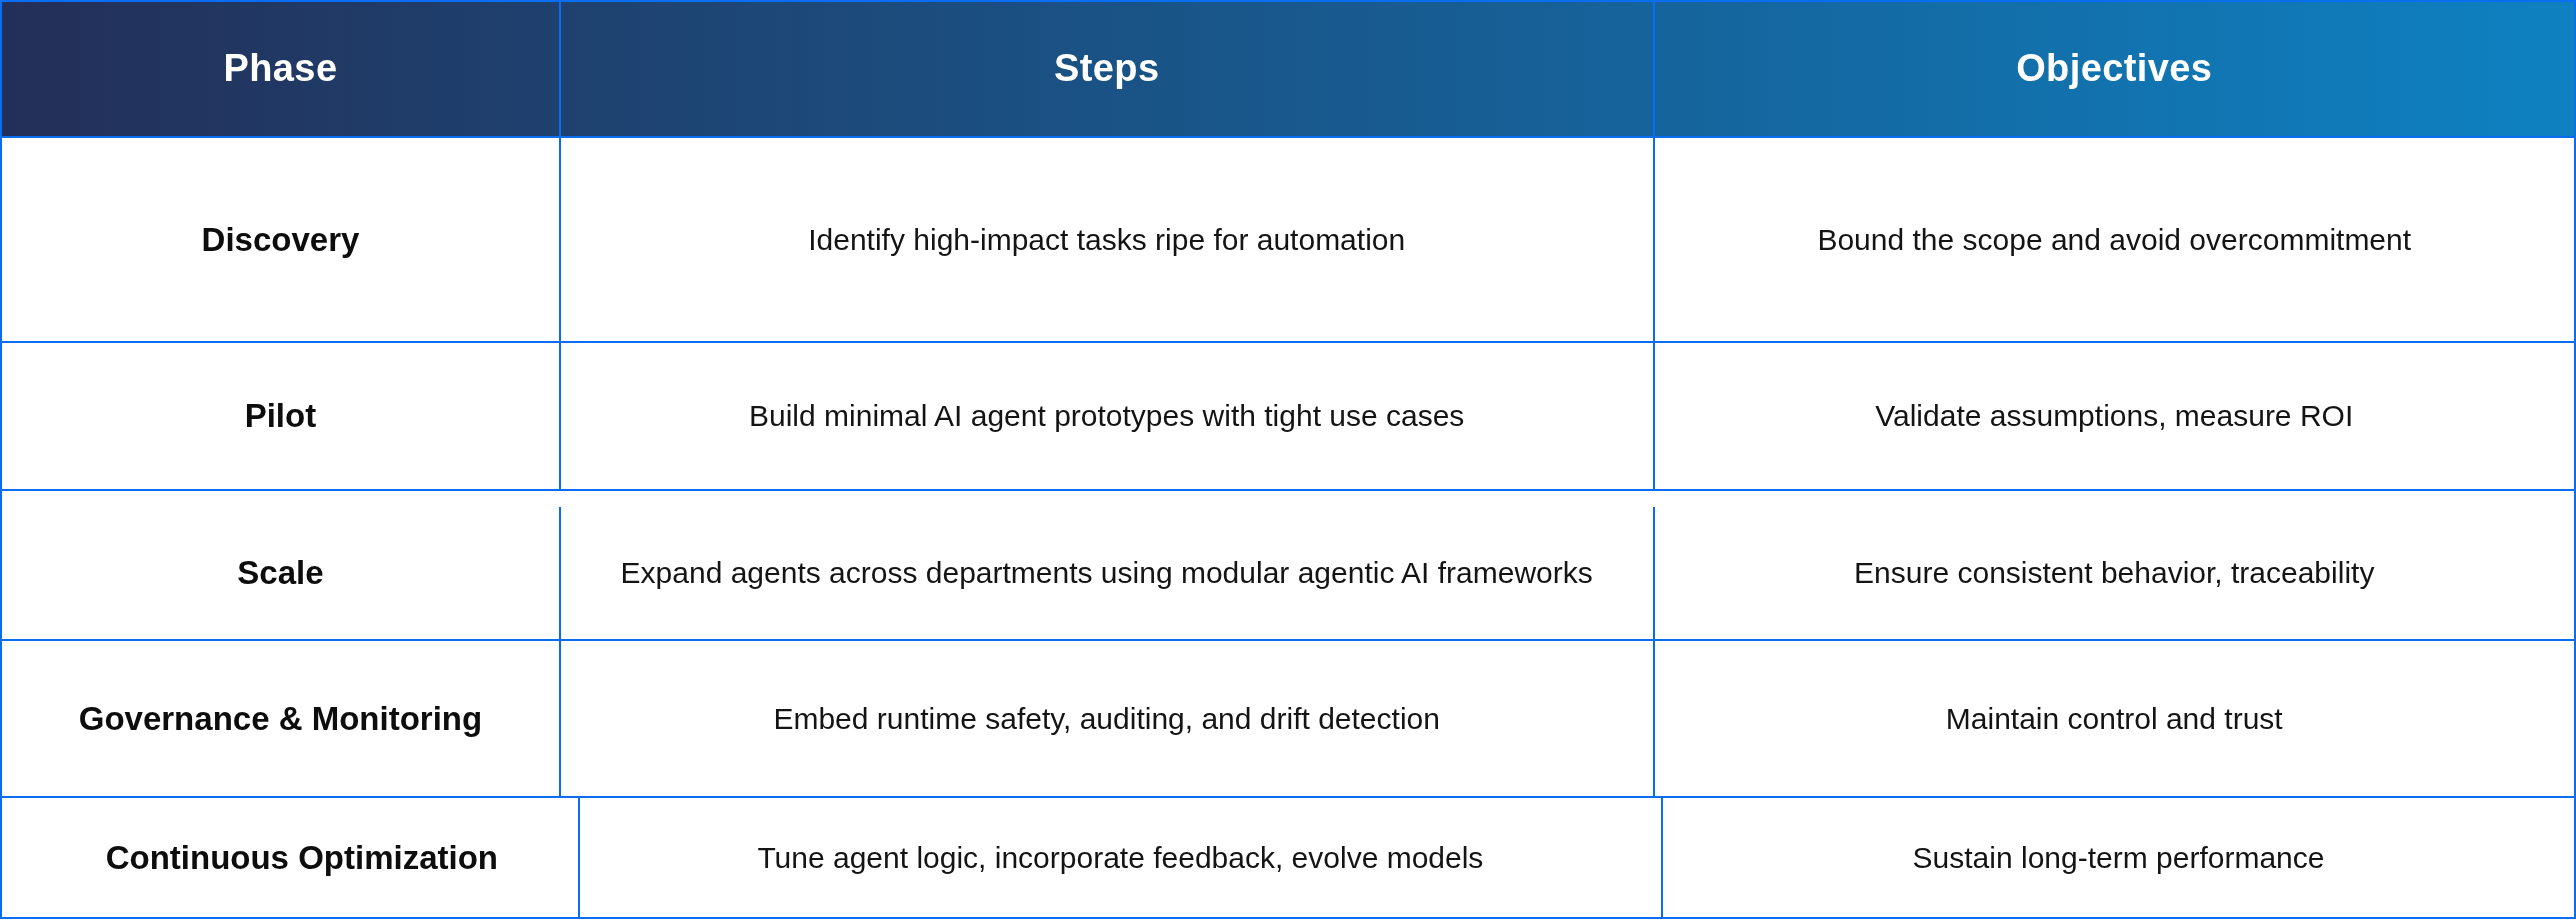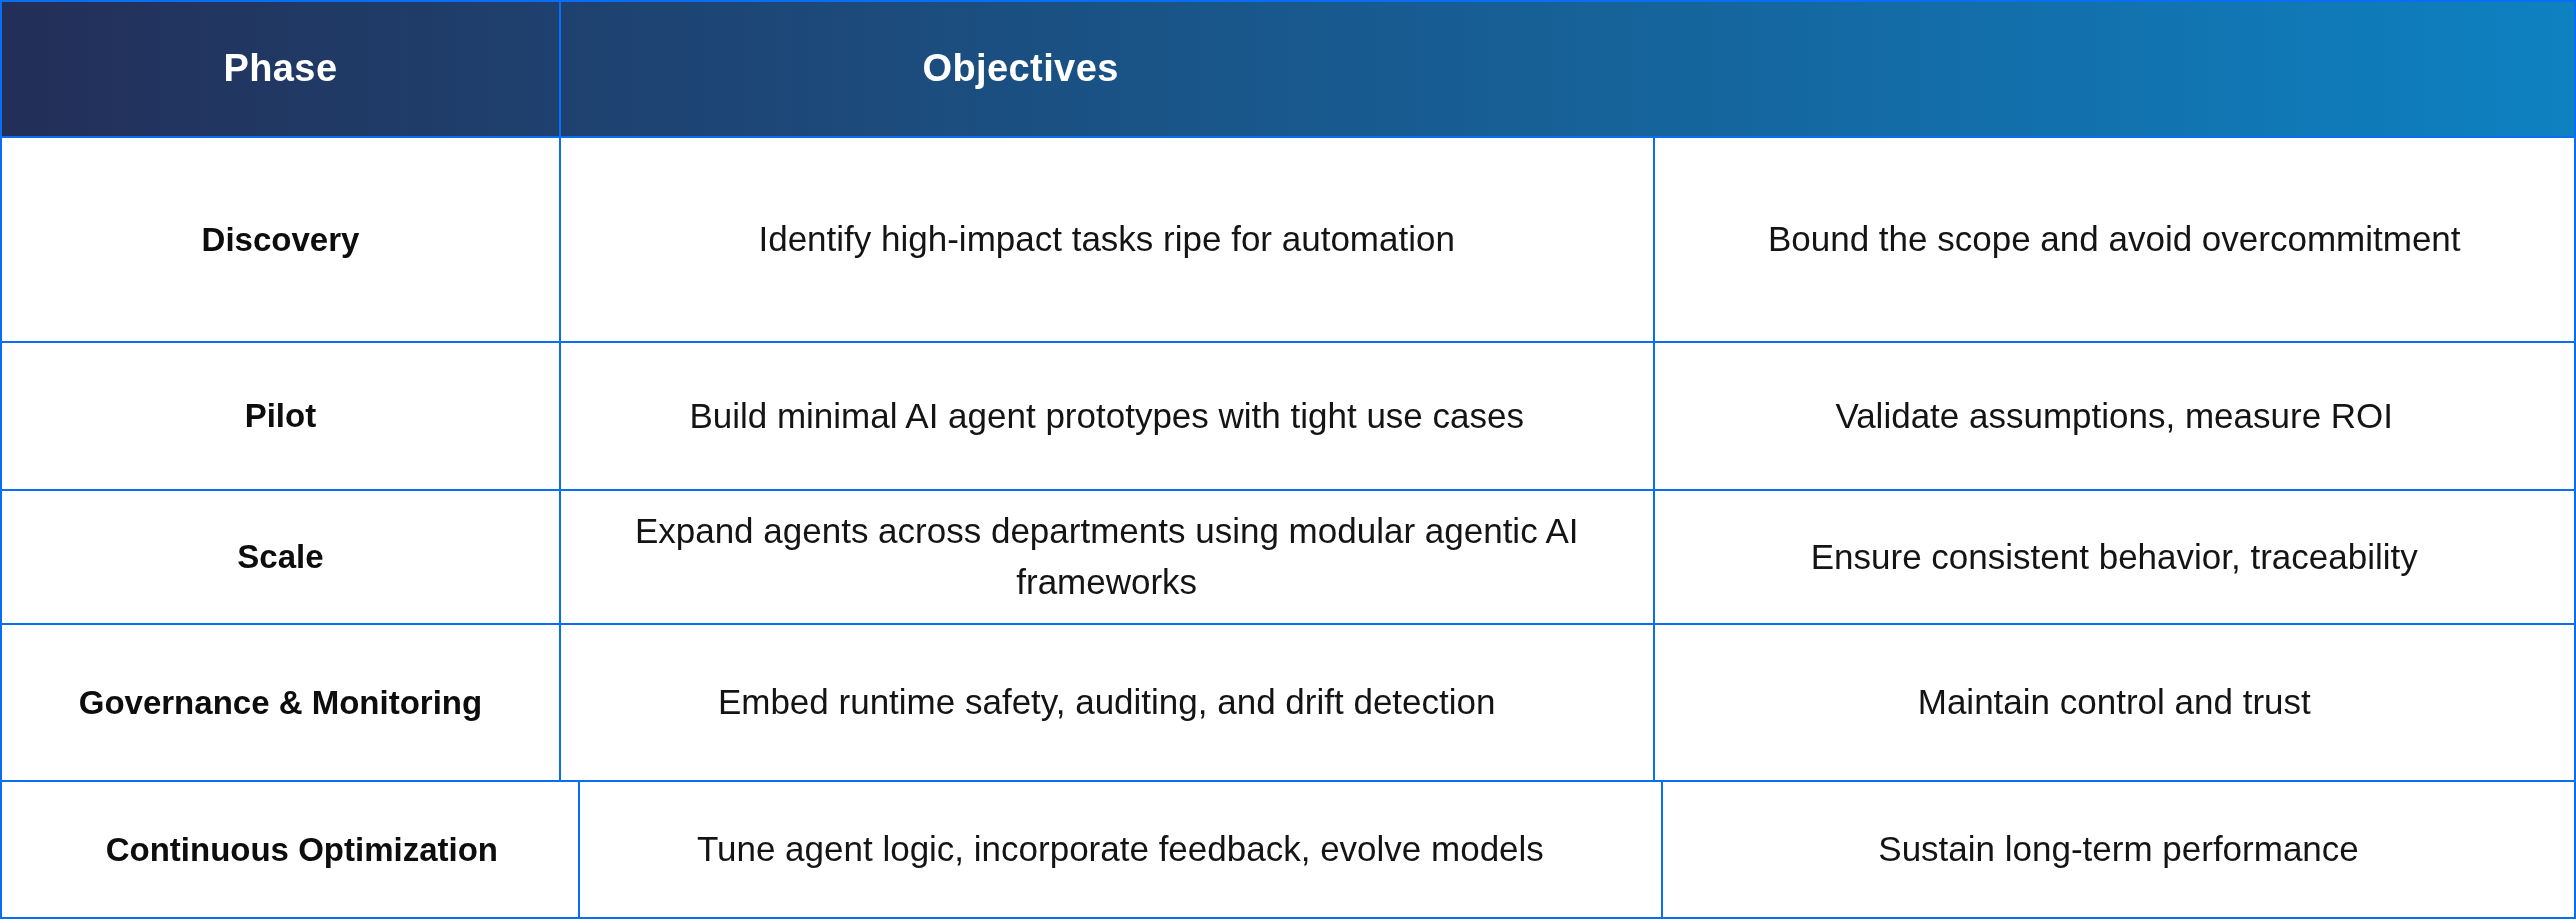--- a/index.html
+++ b/index.html
@@ -25,21 +25,21 @@
     border-bottom: 2.2px solid #0a6ef3;
     flex: 0 0 auto;
   }
   .row:last-child { border-bottom: none; flex: 1 1 auto; padding-left: 24px; }
   .header-row {
     height: 136px;
     background: linear-gradient(90deg, #232f58 0%, #0e81c1 100%);
   }
   .row-discovery   { height: 205px; }
   .row-pilot       { height: 148px; }
-  .row-scale       { height: 134px; }
+  .row-scale       { height: 134px; margin-top: 16px; }
   .row-governance  { height: 157px; }
   .row-continuous  { }
   .cell {
     display: flex;
     align-items: center;
     justify-content: center;
     text-align: center;
     border-right: 2.2px solid #0a6ef3;
     padding: 7.4px 29.5px;
     line-height: 1.45;
@@ -54,31 +54,32 @@
     font-size: 38px;
     letter-spacing: 0.4px;
     border-right: 2.2px solid #0a6ef3;
   }
   .phase-cell {
     font-weight: 700;
     font-size: 33px;
     color: #0d0d0d;
   }
   .body-cell {
-    font-size: 35px;
+    font-size: 30px;
     color: #141414;
   }
 </style>
 </head>
 <body>
 
 <div class="phase-table">
 
   <div class="row header-row">
     <div class="cell header-cell col-phase">Phase</div>
+    <div class="cell header-cell col-steps">Steps</div>
     <div class="cell header-cell col-objectives">Objectives</div>
   </div>
 
   <div class="row row-discovery">
     <div class="cell phase-cell col-phase">Discovery</div>
     <div class="cell body-cell col-steps">Identify high-impact tasks ripe for automation</div>
     <div class="cell body-cell col-objectives">Bound the scope and avoid overcommitment</div>
   </div>
 
   <div class="row row-pilot">

